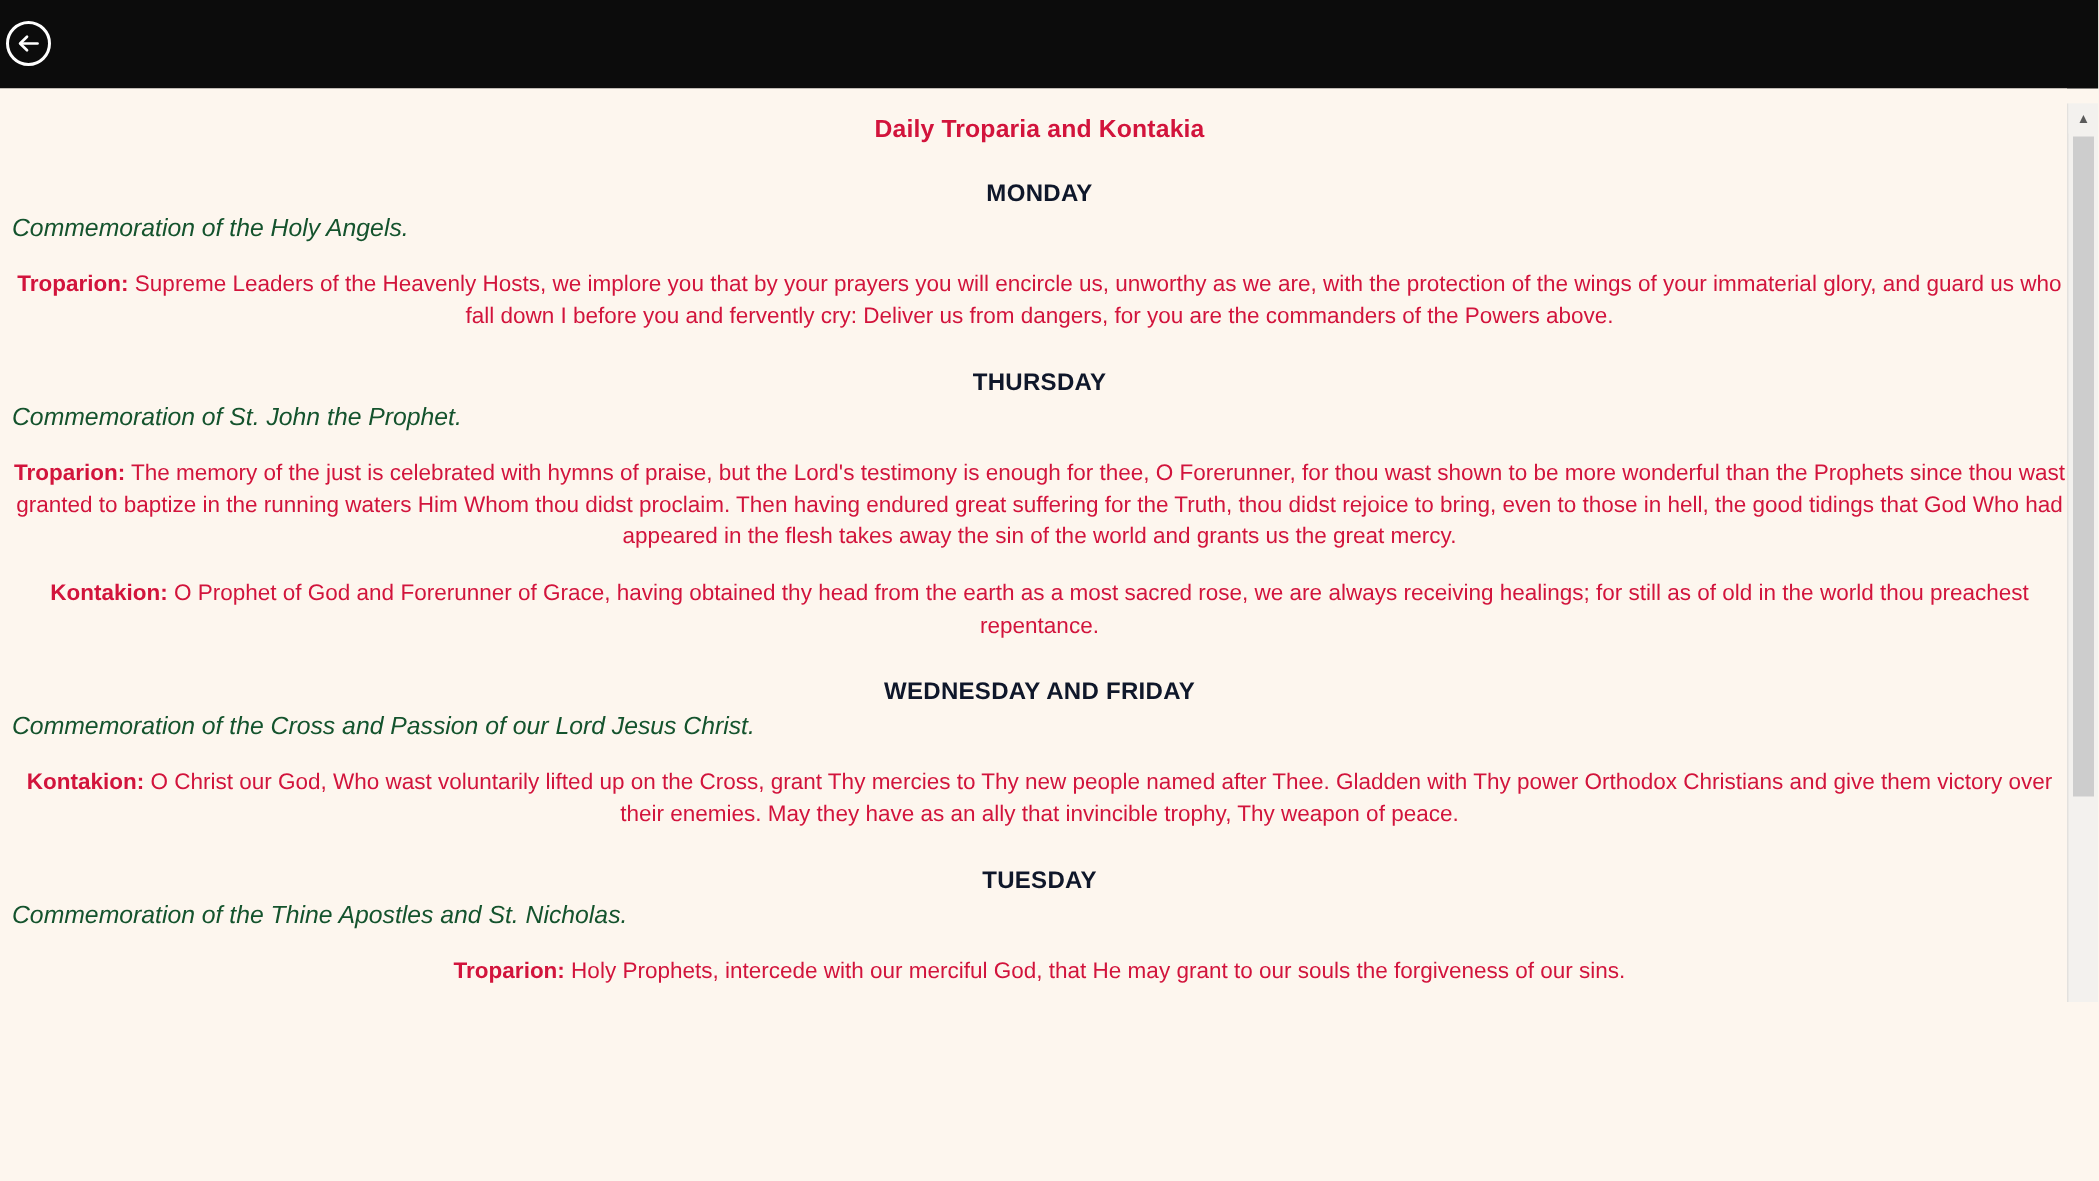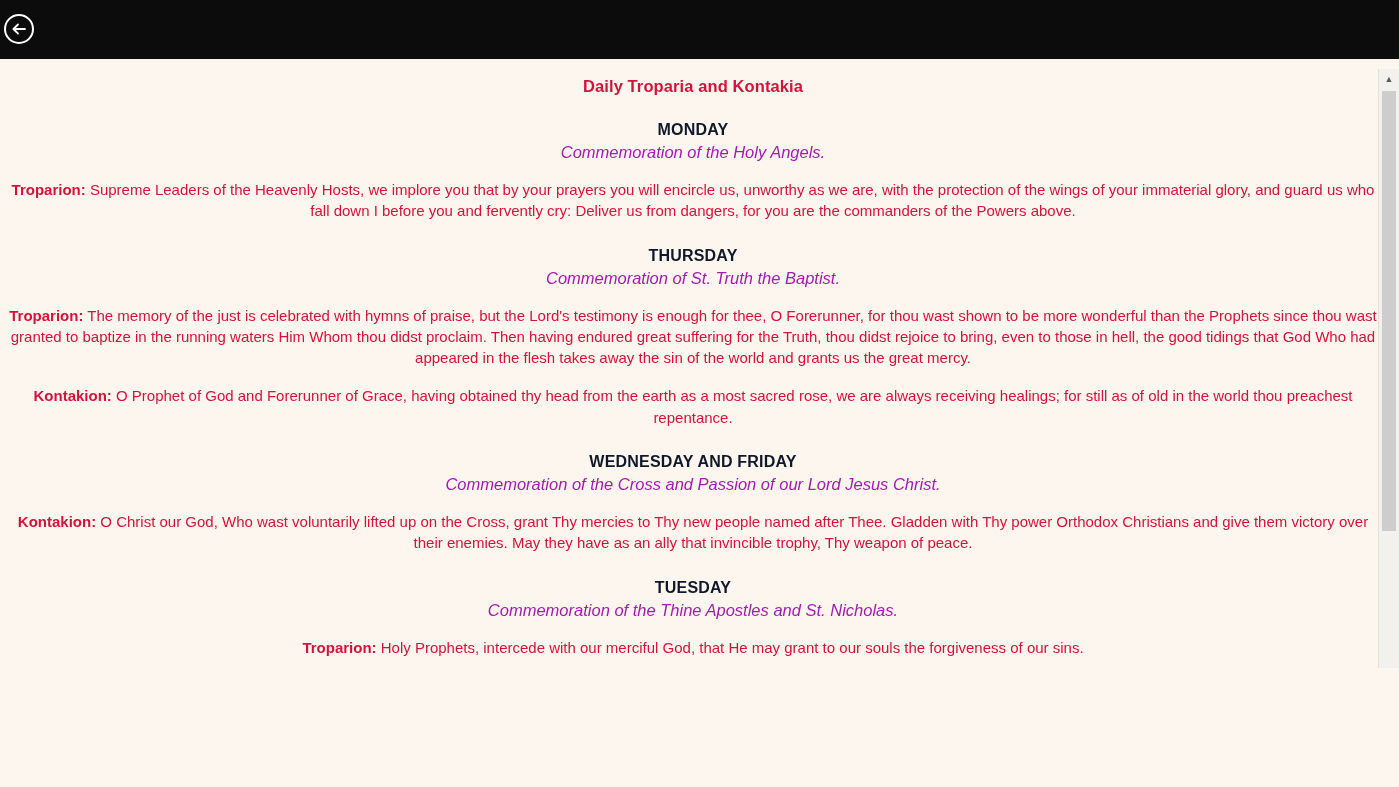--- a/index.html
+++ b/index.html
@@ -68,22 +68,22 @@
   }
   .day-heading {
     text-align: center;
     color: #0f172a;
     font-weight: bold;
     font-size: 16px;
     margin: 25px 0 0 0;
     letter-spacing: 0.2px;
   }
   .day-commem {
-    text-align: center;
-    color: #a21caf;
+    text-align: left;
+    color: #14532d;
     font-style: italic;
     font-size: 16.5px;
     margin: 4px 0 0 0;
   }
   .para {
     color: #d2143c;
     font-size: 15px;
     line-height: 1.42;
     margin: 17px 0 0 0;
     text-align: center;
@@ -158,21 +158,21 @@
   <div class="content-area">
     <div class="doc">
 
       <div class="doc-title">Daily Troparia and Kontakia</div>
 
       <div class="day-heading">MONDAY</div>
       <div class="day-commem">Commemoration of the Holy Angels.</div>
       <p class="para"><span class="lbl">Troparion:</span><span class="body"> Supreme Leaders of the Heavenly Hosts, we implore you that by your prayers you will encircle us, unworthy as we are, with the protection of the wings of your immaterial glory, and guard us who fall down I before you and fervently cry: Deliver us from dangers, for you are the commanders of the Powers above.</span></p>
 
       <div class="day-heading">THURSDAY</div>
-      <div class="day-commem">Commemoration of St. Truth the Baptist.</div>
+      <div class="day-commem">Commemoration of St. John the Prophet.</div>
       <p class="para"><span class="lbl">Troparion:</span><span class="body"> The memory of the just is celebrated with hymns of praise, but the Lord's testimony is enough for thee, O Forerunner, for thou wast shown to be more wonderful than the Prophets since thou wast granted to baptize in the running waters Him Whom thou didst proclaim. Then having endured great suffering for the Truth, thou didst rejoice to bring, even to those in hell, the good tidings that God Who had appeared in the flesh takes away the sin of the world and grants us the great mercy.</span></p>
       <p class="para"><span class="lbl">Kontakion:</span><span class="body"> O Prophet of God and Forerunner of Grace, having obtained thy head from the earth as a most sacred rose, we are always receiving healings; for still as of old in the world thou preachest repentance.</span></p>
 
       <div class="day-heading">WEDNESDAY AND FRIDAY</div>
       <div class="day-commem">Commemoration of the Cross and Passion of our Lord Jesus Christ.</div>
       <p class="para"><span class="lbl">Kontakion:</span><span class="body"> O Christ our God, Who wast voluntarily lifted up on the Cross, grant Thy mercies to Thy new people named after Thee. Gladden with Thy power Orthodox Christians and give them victory over their enemies. May they have as an ally that invincible trophy, Thy weapon of peace.</span></p>
 
       <div class="day-heading">TUESDAY</div>
       <div class="day-commem">Commemoration of the Thine Apostles and St. Nicholas.</div>
       <p class="para"><span class="lbl">Troparion:</span><span class="body"> Holy Prophets, intercede with our merciful God, that He may grant to our souls the forgiveness of our sins.</span></p>

